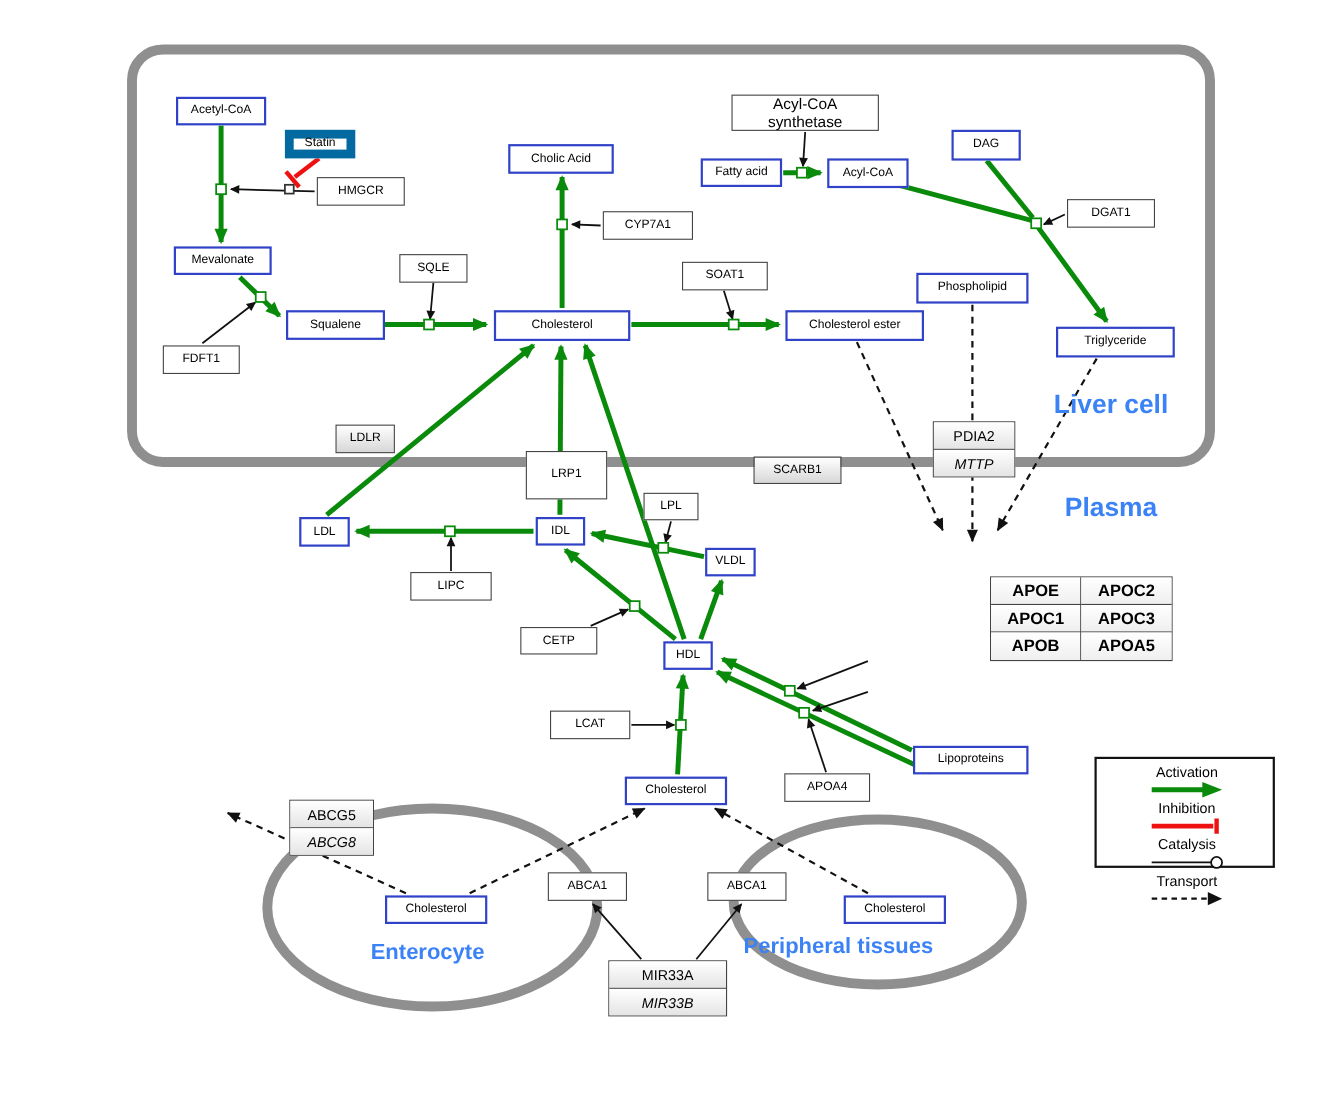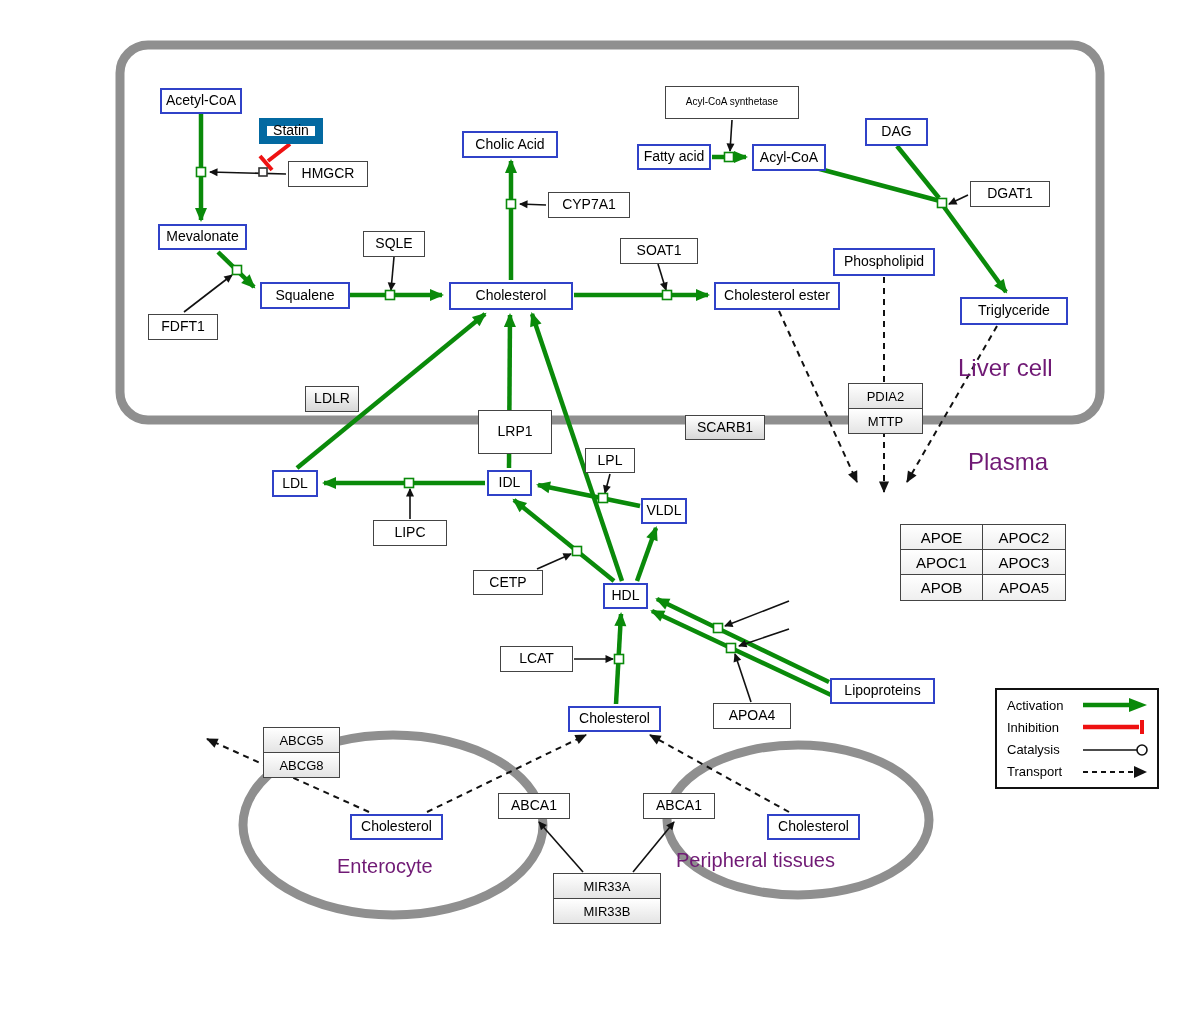--- a/index.html
+++ b/index.html
@@ -1,47 +1,47 @@
 <!DOCTYPE html>
 <html><head>
 <meta charset="utf-8">
 <style>
   * { box-sizing: border-box; }
   html,body { margin:0; padding:0; background:#fff; font-family:"Liberation Sans", sans-serif; }
   .canvas { position:relative; width:1200px; height:1013px; background:#fff; overflow:hidden; }
   svg.layer { position:absolute; left:0; top:0; }
 
   .node { position:absolute; display:flex; align-items:center; justify-content:center;
-          text-align:center; font-size:14px; color:#000; background:#fff; line-height:1.08;
+          text-align:center; font-size:11px; color:#000; background:#fff; line-height:1.08;
           padding:0 2px; white-space:normal; }
   .metab { border:2px solid #3042c8; }
   .enz   { border:1px solid #444; }
   .car   { border:1px solid #444; background:linear-gradient(#ffffff,#d7d7d7); }
   .inhib-node { border:8px solid #0369a1; }
 
   .stack { position:absolute; display:flex; flex-direction:column; border:1px solid #444; background:#fff; }
   .stack .cell { flex:1; display:flex; align-items:center; justify-content:center; font-size:13px;
                  border-bottom:1px solid #444; background:linear-gradient(#ffffff,#e4e4e4); }
-  .stack .cell:last-child { border-bottom:none; }
+  .stack .cell:last-child { border-bottom:none;font-style:italic; }
 
   .apo-table { position:absolute; display:grid; grid-template-columns:1fr 1fr; border:1px solid #444; background:#fff; }
   .apo-table .cell { display:flex; align-items:center; justify-content:center; font-size:15px; height:25px;
                      border-right:1px solid #444; border-bottom:1px solid #444;
-                     background:linear-gradient(#ffffff,#efefef); }
+                     background:linear-gradient(#ffffff,#efefef);font-weight:bold; }
   .apo-table .cell:nth-child(2n) { border-right:none; }
   .apo-table .cell:nth-child(n+5) { border-bottom:none; }
 
-  .comp-label { position:absolute; font-weight:normal; color:#701a75; }
+  .comp-label { position:absolute; font-weight:bold; color:#3b82f6; }
   .lbl-big { font-size:24px; }
   .lbl-mid { font-size:20px; }
 
   .legend { position:absolute; left:995px; top:688px; width:164px; height:101px;
             border:2px solid #111; background:#fff; display:flex; flex-direction:column;
             justify-content:space-around; padding:4px 6px 4px 10px; }
-  .legend-row { display:flex; align-items:center; justify-content:space-between; }
+  .legend-row { display:flex; align-items:center; justify-content:space-between;flex-direction:column; }
   .legend-row .txt { font-size:13px; color:#000; }
 </style>
 </head>
 <body>
 
 <div class="canvas">
 
   <svg class="layer" width="1200" height="1013" viewBox="0 0 1200 1013">
     <defs>
       <marker id="ag" markerUnits="userSpaceOnUse" markerWidth="16" markerHeight="14" refX="13" refY="7" orient="auto">
@@ -154,21 +154,21 @@
   <div class="node metab" style="left:350px;top:814px;width:93px;height:26px">Cholesterol</div>
   <div class="node metab" style="left:767px;top:814px;width:93px;height:26px">Cholesterol</div>
 
   <div class="node inhib-node" style="left:259px;top:118px;width:64px;height:26px">Statin</div>
 
   <div class="node enz" style="left:288px;top:161px;width:80px;height:26px">HMGCR</div>
   <div class="node enz" style="left:148px;top:314px;width:70px;height:26px">FDFT1</div>
   <div class="node enz" style="left:363px;top:231px;width:62px;height:26px">SQLE</div>
   <div class="node enz" style="left:548px;top:192px;width:82px;height:26px">CYP7A1</div>
   <div class="node enz" style="left:620px;top:238px;width:78px;height:26px">SOAT1</div>
-  <div class="node enz" style="left:665px;top:86px;width:134px;height:33px;font-size:10px">Acyl-CoA synthetase</div>
+  <div class="node enz" style="left:665px;top:86px;width:134px;height:33px;font-size:14px">Acyl-CoA synthetase</div>
   <div class="node enz" style="left:970px;top:181px;width:80px;height:26px">DGAT1</div>
   <div class="node car" style="left:305px;top:386px;width:54px;height:26px">LDLR</div>
   <div class="node enz" style="left:478px;top:410px;width:74px;height:44px">LRP1</div>
   <div class="node car" style="left:685px;top:415px;width:80px;height:25px">SCARB1</div>
   <div class="node enz" style="left:585px;top:448px;width:50px;height:25px">LPL</div>
   <div class="node enz" style="left:373px;top:520px;width:74px;height:26px">LIPC</div>
   <div class="node enz" style="left:473px;top:570px;width:70px;height:25px">CETP</div>
   <div class="node enz" style="left:500px;top:646px;width:73px;height:26px">LCAT</div>
   <div class="node enz" style="left:713px;top:703px;width:78px;height:26px">APOA4</div>
   <div class="node enz" style="left:498px;top:793px;width:72px;height:26px">ABCA1</div>

